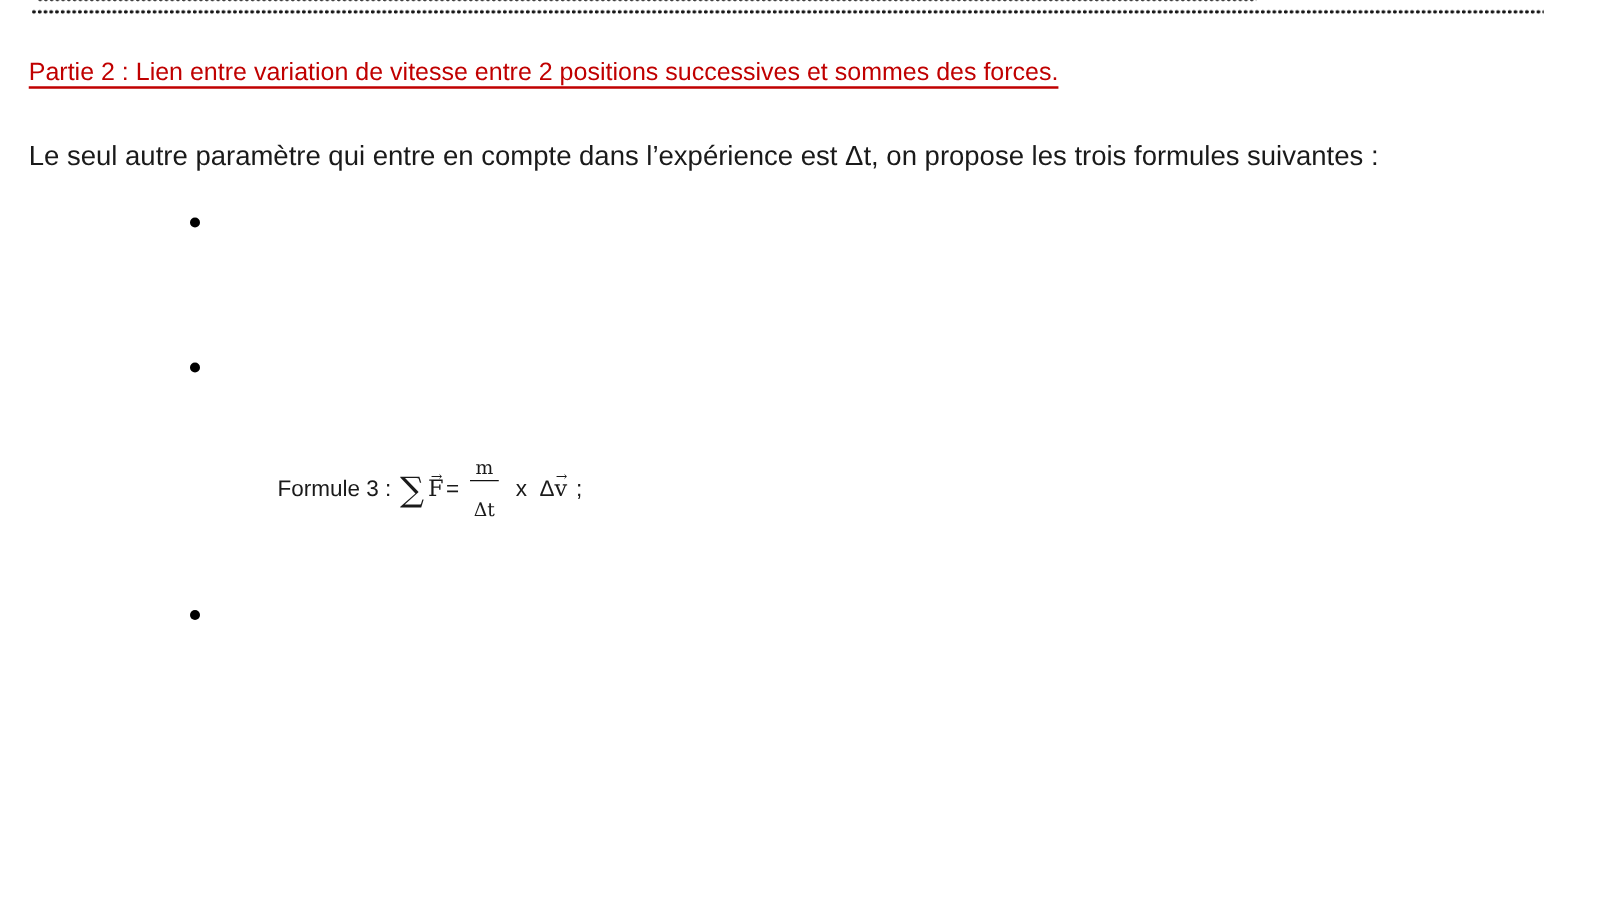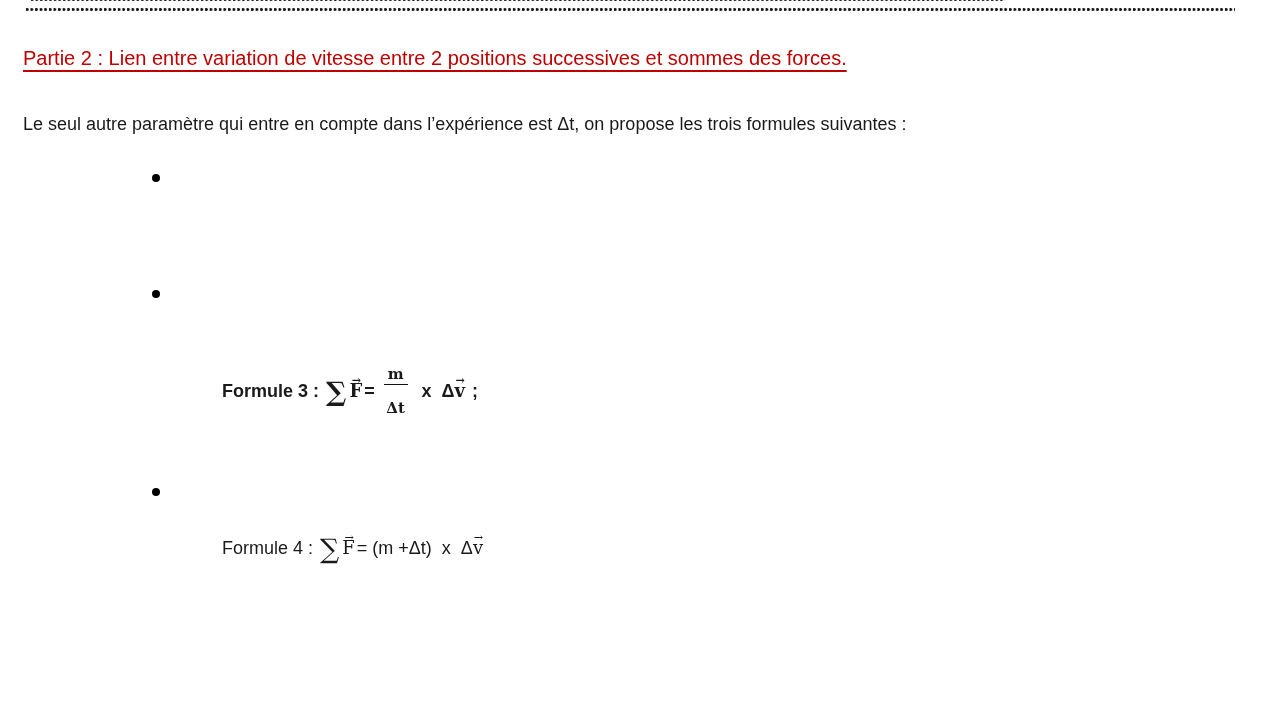--- a/index.html
+++ b/index.html
@@ -9,25 +9,25 @@
   }
   .page{position:relative;width:1280px;height:618px;padding:44px 23px 0;box-sizing:border-box;}
   
   .dotline{position:absolute;height:5px;background-image:radial-gradient(circle at 2.2px 2.5px,#161616 1.25px,transparent 1.6px);background-size:4.6px 5px;background-repeat:repeat-x;}
   .dot-top{top:-3px;left:30px;width:975px;}
   .dot-main{top:7px;left:25px;width:1210px;}
   
   h1{margin:0;font-size:20px;font-weight:400;color:#C00000;line-height:28px;}
   h1 .hl{text-decoration:underline;text-decoration-thickness:2px;text-underline-offset:5px;text-decoration-color:#C00000;}
   
-  .intro{margin:40px 0 0;font-size:18px;line-height:25px;white-space:pre-wrap;}
+  .intro{margin:40px 0 0;font-size:22px;line-height:25px;white-space:pre-wrap;}
   
   .flist{margin-top:27px;}
   .f-row{position:relative;padding-left:169px;margin-bottom:22px;min-height:28px;font-size:18px;line-height:28px;white-space:pre-wrap;}
-  .f-row.tall{margin-bottom:12px;min-height:48px;line-height:48px;font-weight:bold;}
+  .f-row.tall{margin-bottom:12px;min-height:48px;line-height:48px;}
   .bullet{position:absolute;left:129px;top:10px;width:8px;height:8px;border-radius:50%;background:#000;}
   .f-row.tall .bullet{top:20px;}
   
   .sum{font-family:"DejaVu Serif",serif;font-size:1.5em;line-height:1;vertical-align:-0.18em;margin:0 3px 0 2px;}
   .vec{position:relative;display:inline-block;font-family:"DejaVu Serif",serif;line-height:1;margin-right:2px;}
   .vec::after{content:"→";position:absolute;left:55%;top:-0.62em;transform:translateX(-50%);font-size:0.62em;}
   .frac{display:inline-block;text-align:center;vertical-align:middle;font-family:"DejaVu Serif",serif;font-size:15px;line-height:1.15;margin:0 4px;}
   .frac .num{display:block;border-bottom:1.6px solid #111;padding:0 4px 1px;}
   .frac .den{display:block;padding-top:15px;}
 </style>
@@ -50,18 +50,17 @@
       <span class="bullet"></span>
     </div>
 
     <div class="f-row tall">
       <span class="bullet"></span>
       <span class="f-text"><span>Formule 3 : </span><span class="sum">∑</span><span class="vec">F</span><span>= </span><span class="frac"><span class="num">m</span><span class="den">Δt</span></span><span>  x  Δ</span><span class="vec">v</span><span> ;</span></span>
     </div>
 
     <div class="f-row">
       <span class="bullet"></span>
-      <span class="f-text"><span>Formule 4 : </span><span class="sum">∑</span><span class="vec">F</span><span>= (m +Δt)  x  Δ</span><span class="vec">v</span><span></span></span>
     </div>
 
   </div>
 
 </div>
 
 </body></html>

